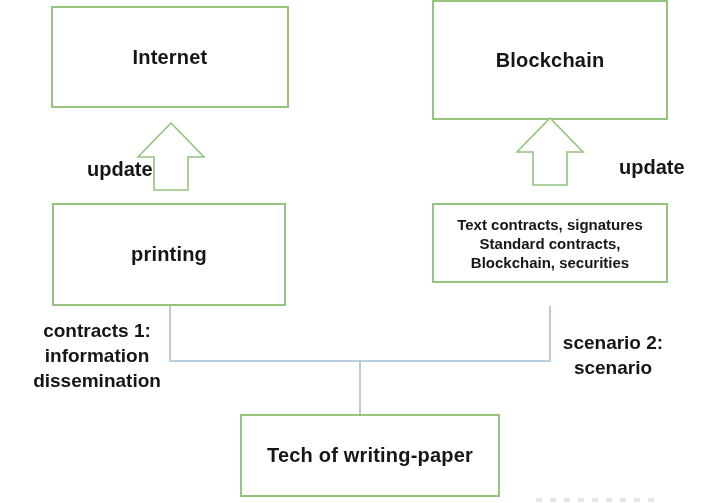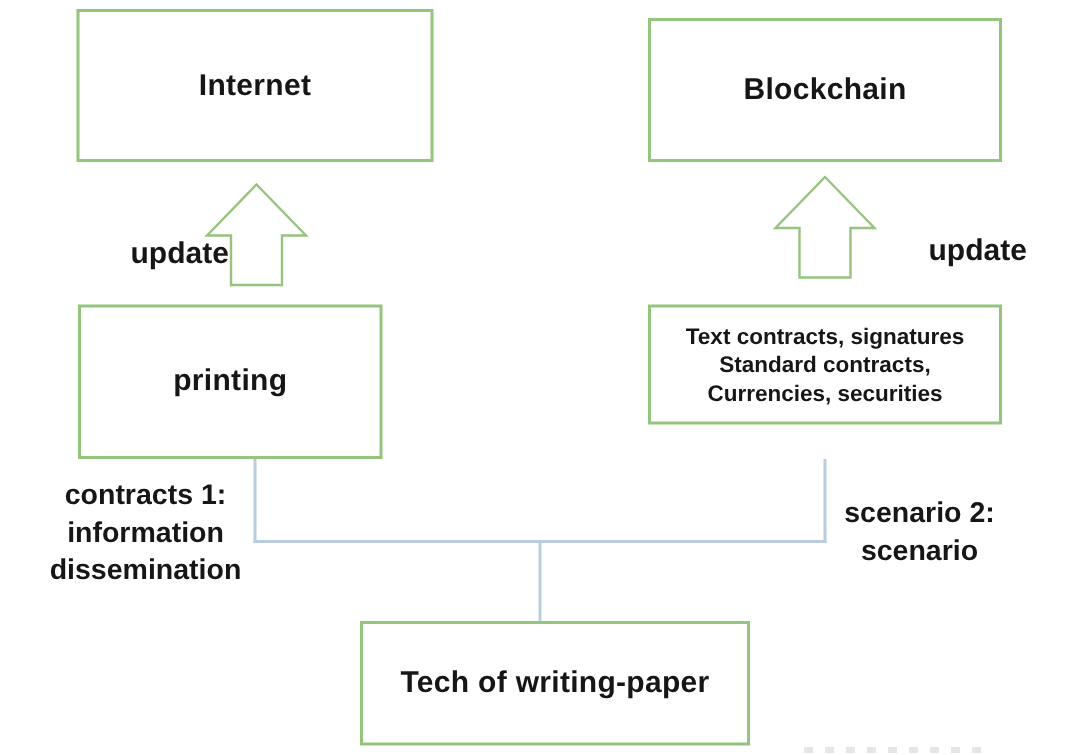--- a/index.html
+++ b/index.html
@@ -17,22 +17,22 @@
     background:#ffffff;
     display:flex;
     align-items:center;
     justify-content:center;
     text-align:center;
     font-weight:bold;
     box-sizing:border-box;
   }
   .box-title { font-size:20px; letter-spacing:0.2px; }
   #box-internet   { left:51px;  top:6px;   width:238px; height:102px; }
-  #box-blockchain { left:432px; top:12px;   width:236px; height:96px; }
-  #box-printing   { left:52px;  top:203px; width:203px; height:103px; }
+  #box-blockchain { left:432px; top:0;   width:236px; height:120px; }
+  #box-printing   { left:52px;  top:203px; width:234px; height:103px; }
   #box-contracts  { left:432px; top:203px; width:236px; height:80px;
                     flex-direction:column; font-size:15px; line-height:19px; }
   #box-tech       { left:240px; top:414px; width:260px; height:83px; }
 
   .arrow { position:absolute; }
   #arrow-left  { left:136px; top:122px; }
   #arrow-right { left:515px; top:117px; }
 
   .float-label {
     position:absolute;
@@ -92,21 +92,21 @@
   <div class="float-label" id="update-left">update</div>
   <div class="float-label" id="update-right">update</div>
 
   <div class="gbox box-title" id="box-printing">
     <span>printing</span>
   </div>
 
   <div class="gbox" id="box-contracts">
     <div>Text contracts, signatures</div>
     <div>Standard contracts,</div>
-    <div>Currencies, securities</div>
+    <div>Blockchain, securities</div>
   </div>
 
   <div class="scenario" id="scenario1">
     <div>contracts 1:</div>
     <div>information</div>
     <div>dissemination</div>
   </div>
 
   <div class="scenario" id="scenario2">
     <div>scenario 2:</div>

